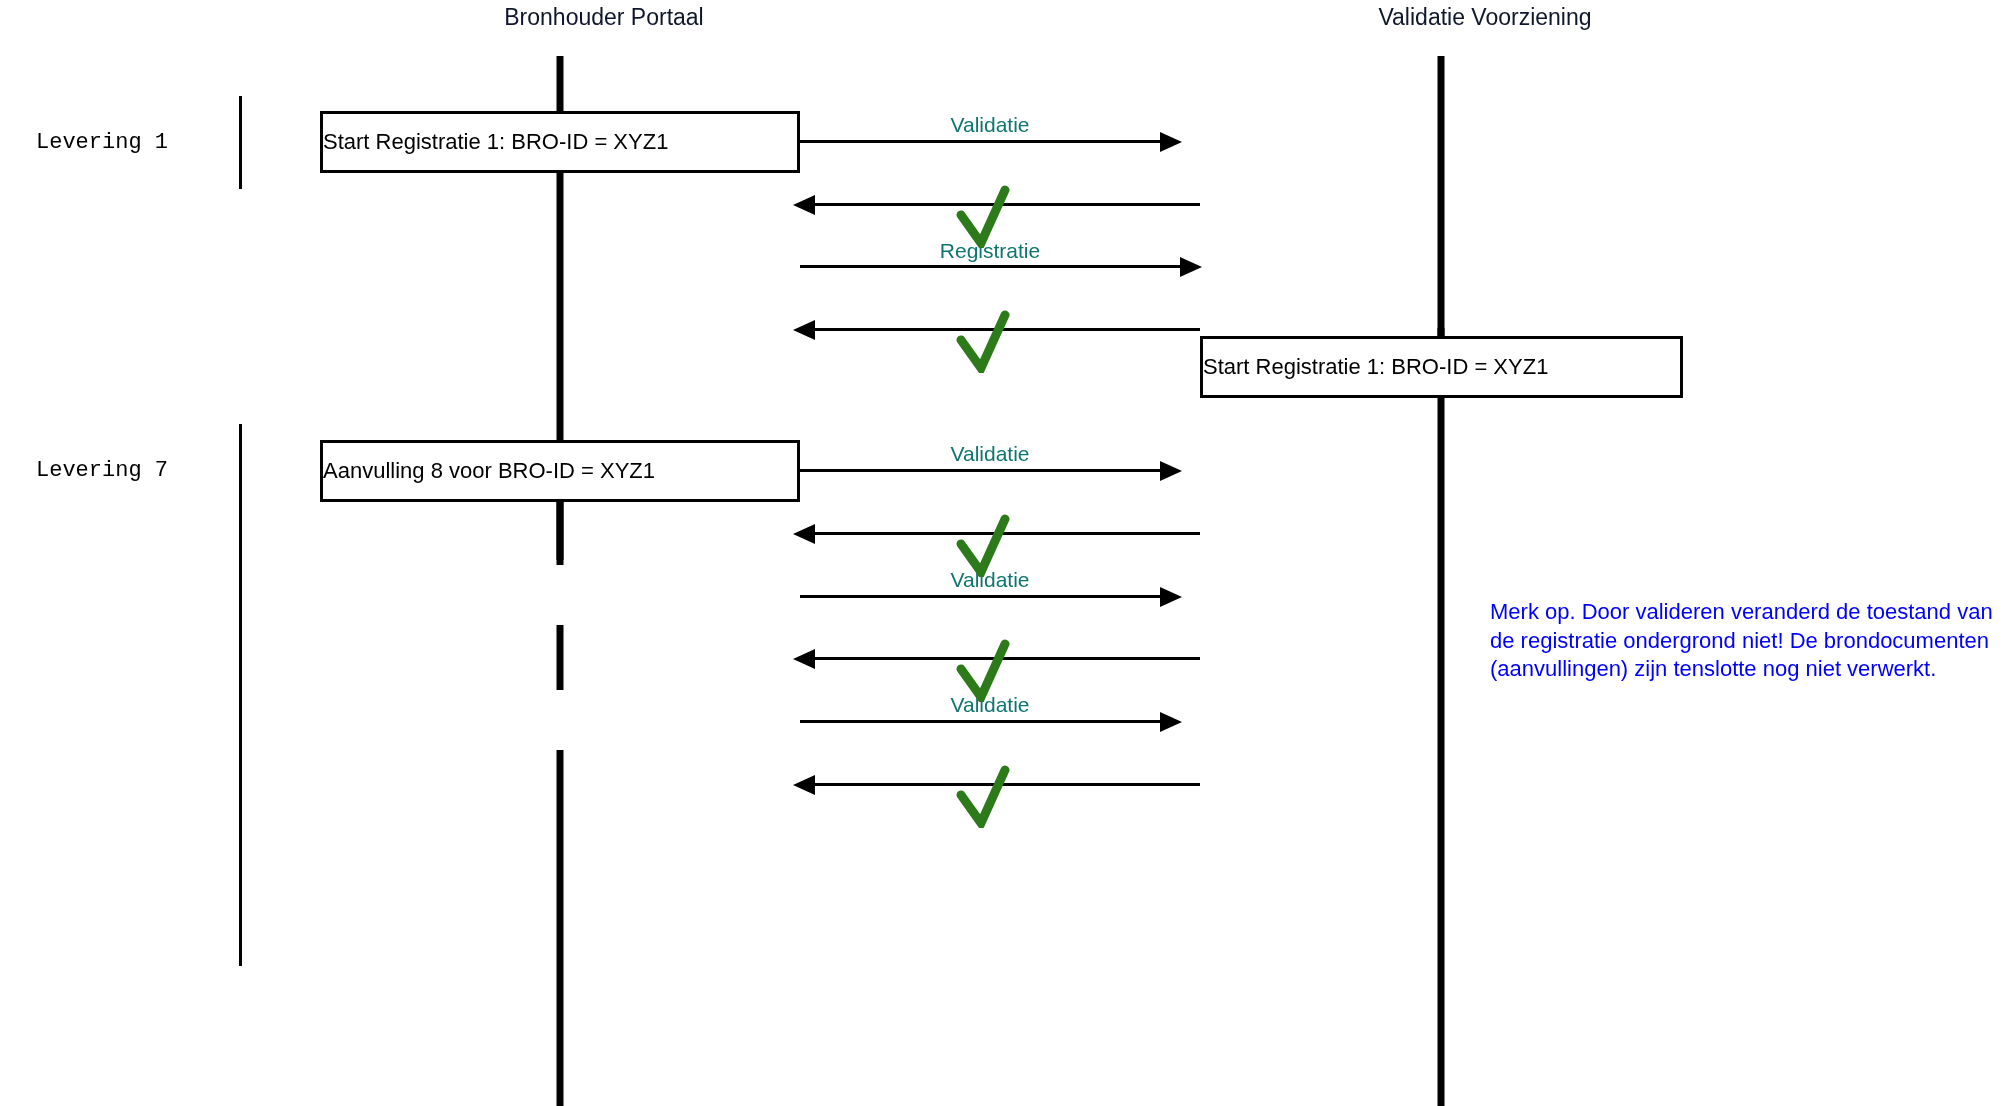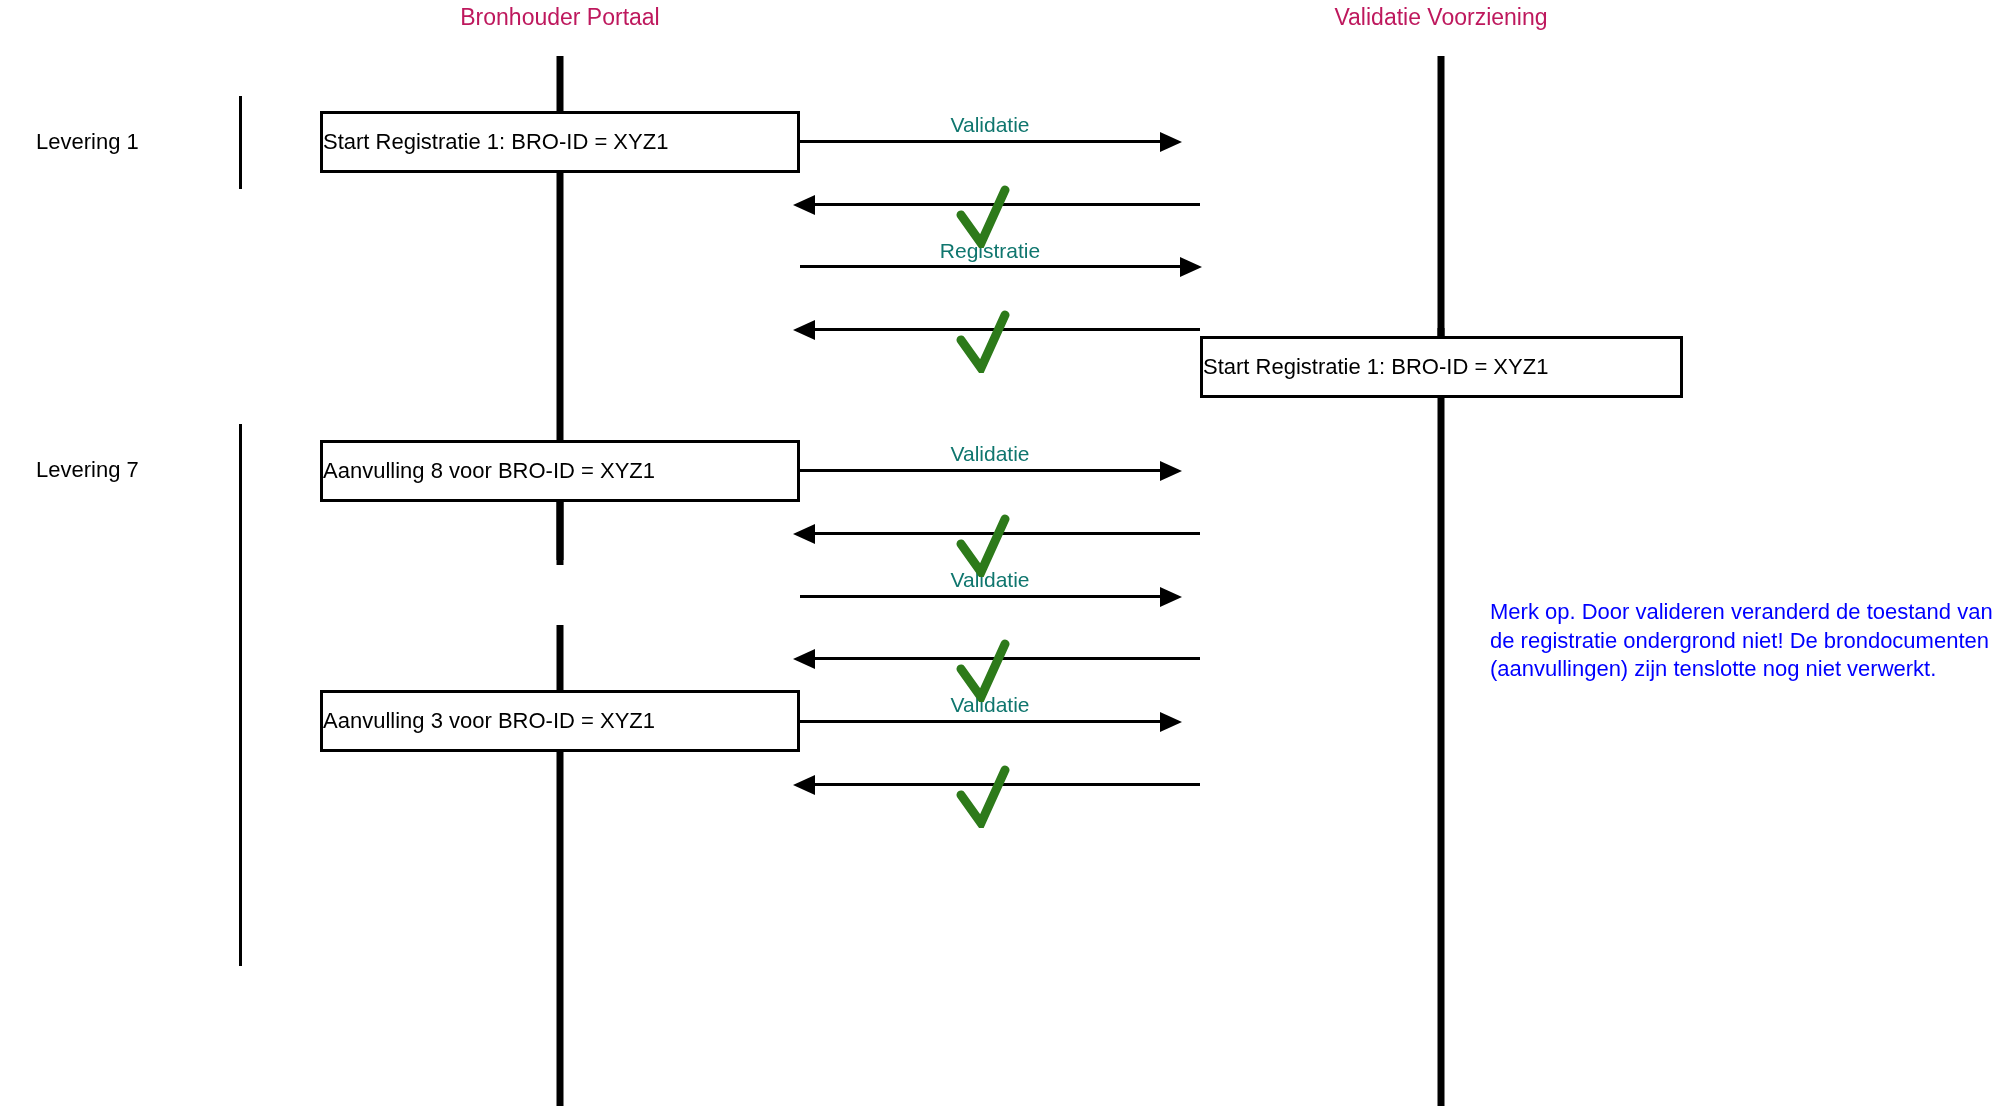--- a/index.html
+++ b/index.html
@@ -16,39 +16,41 @@
     width: 2002px;
     height: 1106px;
     background: #ffffff;
     overflow: hidden;
   }
 
   
   .lifeline-title {
     position: absolute;
     font-size: 23px;
-    color: #be185d;
+    color: #0f172a;
     white-space: nowrap;
     transform: translateX(-50%);
     text-align: left;
+    margin-left: 44px;
   }
   .lifeline-bar {
     position: absolute;
     width: 7px;
     background: #000000;
     transform: translateX(-50%);
   }
 
   
   .group-label {
     position: absolute;
     font-size: 22px;
     color: #000000;
     white-space: nowrap;
     transform: translateY(-50%);
+    font-family: Liberation Mono, monospace;
   }
   .group-bracket {
     position: absolute;
     width: 3px;
     background: #000000;
   }
 
   
   .msg-box {
     position: absolute;
@@ -190,23 +192,20 @@
   <div class="arrow-line" style="left:800px; top:595px; width:360px;"></div>
   <div class="arrow-head right" style="left:1160px; top:587px;"></div>
 
   <div class="arrow-line" style="left:815px; top:657px; width:385px;"></div>
   <div class="arrow-head left" style="left:793px; top:649px;"></div>
 
   <svg class="check-mark" style="left:955px; top:638px;" width="60" height="64" viewBox="0 0 60 64">
     <path d="M 6 31 L 26 59 L 50 6" stroke="#2d7a1a" stroke-width="9" fill="none" stroke-linecap="round" stroke-linejoin="miter"></path>
   </svg>
 
-  <div class="msg-box" style="left:320px; top:690px; width:480px; height:62px;">
-    <span class="msg-box-text">Aanvulling 3 voor BRO-ID = XYZ1</span>
-  </div>
 
   <div class="arrow-label" style="left:990px; top:693px;">Validatie</div>
   <div class="arrow-line" style="left:800px; top:720px; width:360px;"></div>
   <div class="arrow-head right" style="left:1160px; top:712px;"></div>
 
   <div class="arrow-line" style="left:815px; top:783px; width:385px;"></div>
   <div class="arrow-head left" style="left:793px; top:775px;"></div>
 
   <svg class="check-mark" style="left:955px; top:764px;" width="60" height="64" viewBox="0 0 60 64">
     <path d="M 6 31 L 26 59 L 50 6" stroke="#2d7a1a" stroke-width="9" fill="none" stroke-linecap="round" stroke-linejoin="miter"></path>

